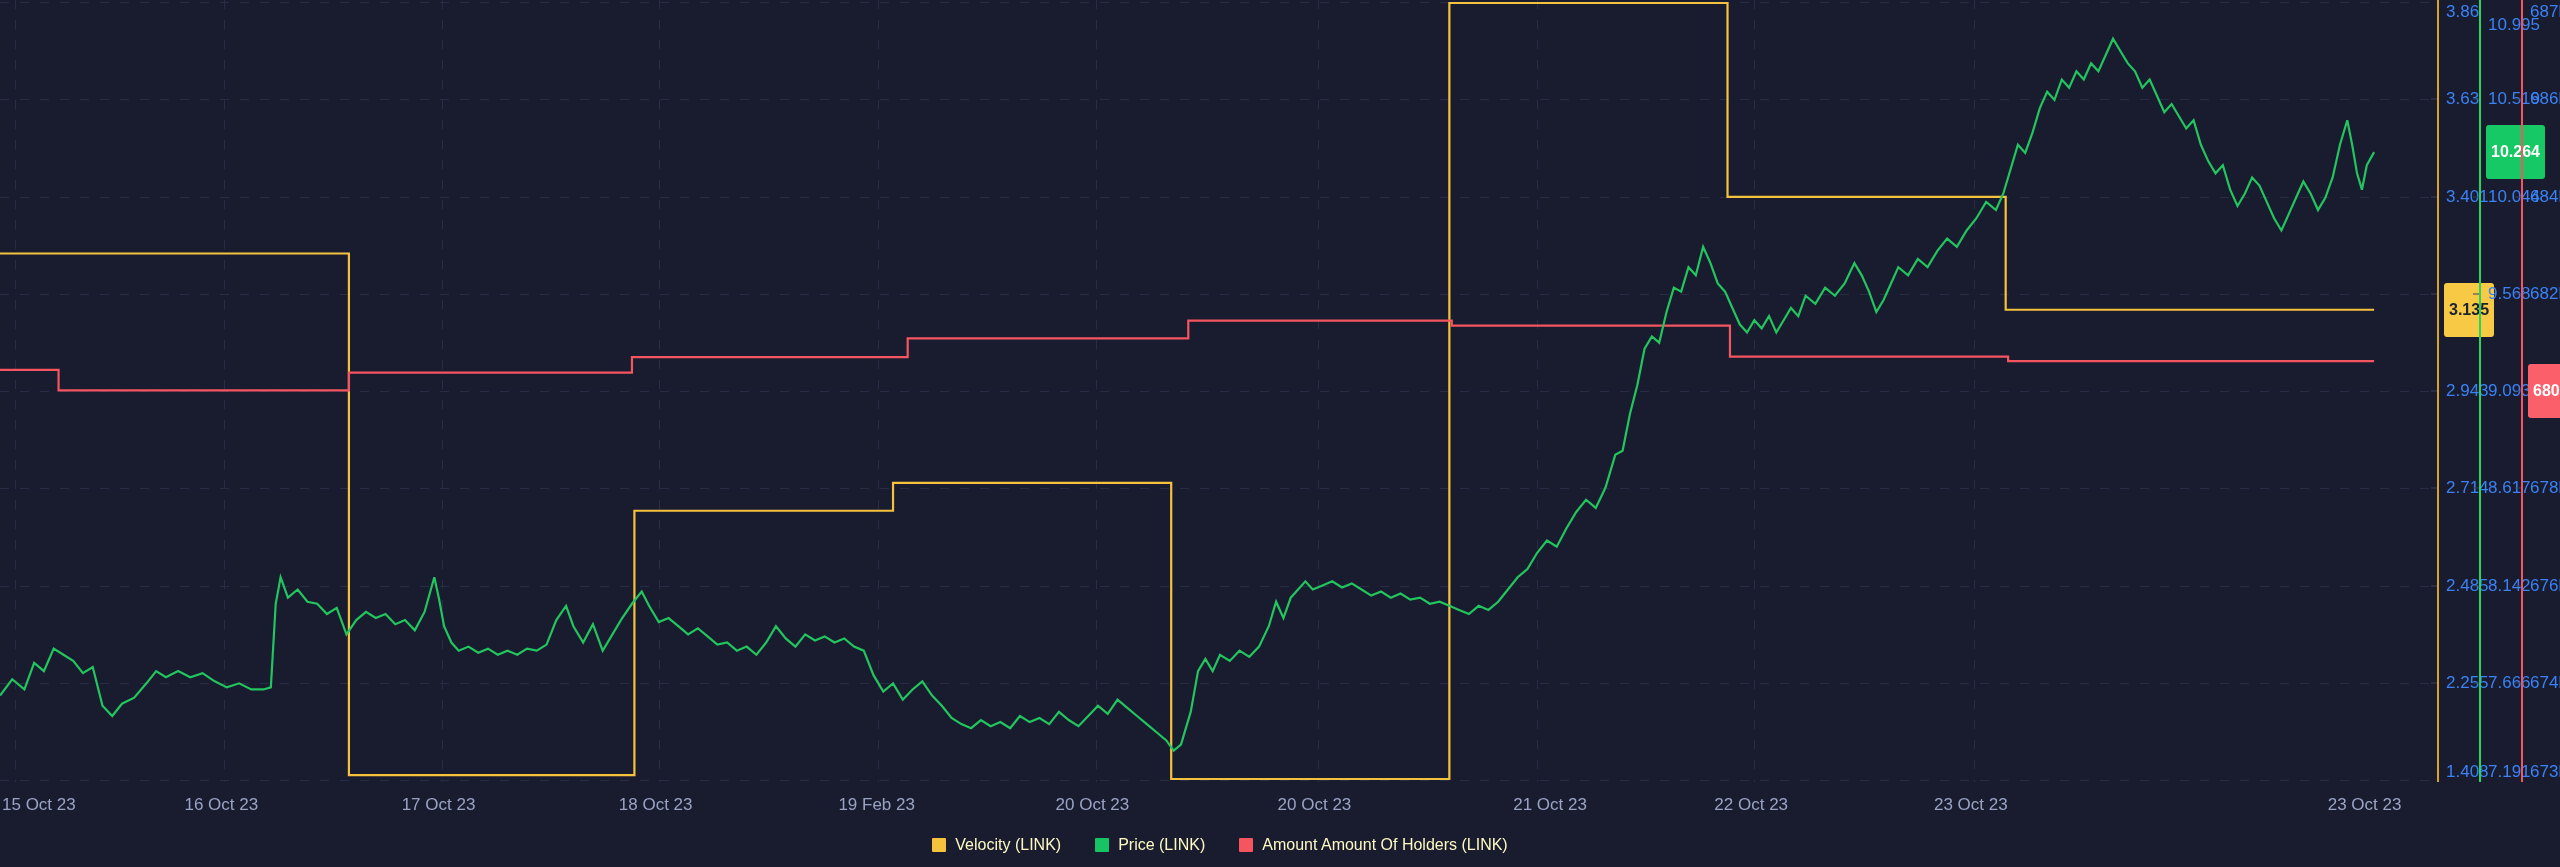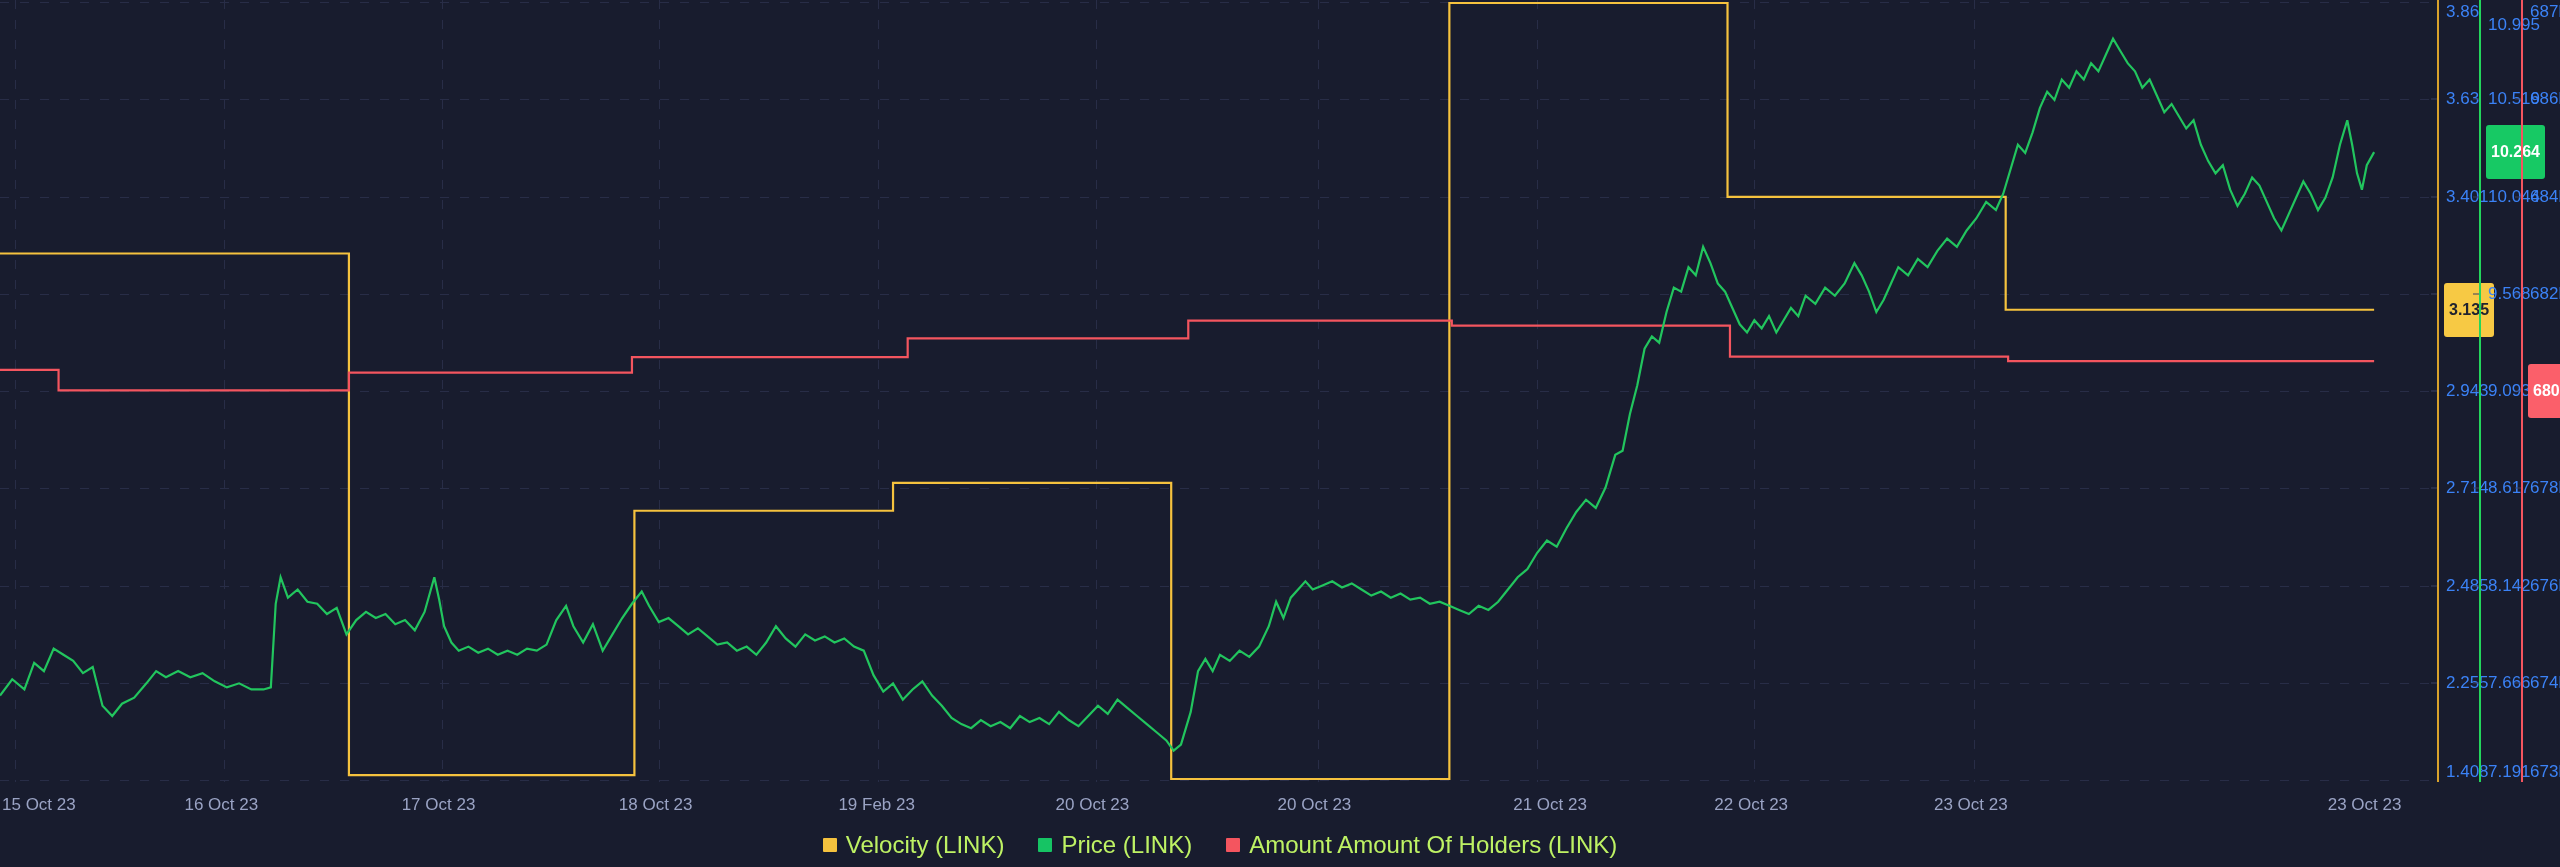--- a/index.html
+++ b/index.html
@@ -49,21 +49,21 @@
   .badge.prc{background:#17c964;color:#ffffff;}
   .badge.hld{background:#fb5f6a;color:#ffffff;}
 
   
   #legend{
     position:absolute;left:0;top:822px;width:2440px;height:45px;
     display:flex;align-items:center;justify-content:center;gap:34px;
   }
   .lg{display:flex;align-items:center;gap:9px;}
   .lg .sw{width:14px;height:14px;display:block;border-radius:1px;}
-  .lg .lb{font-size:24px;color:#bef264;white-space:nowrap;}
+  .lg .lb{font-size:16px;color:#fef9c3;white-space:nowrap;}
 </style>
 </head>
 <body>
 
 <div id="root">
 
   <div id="plot">
     <svg id="plotsvg" width="2440" height="782" viewBox="0 0 2440 782">
         <g>
           <line x1="0" y1="2" x2="2440" y2="2" stroke="#282d47" stroke-width="1" stroke-dasharray="9 11" shape-rendering="crispEdges"></line>

